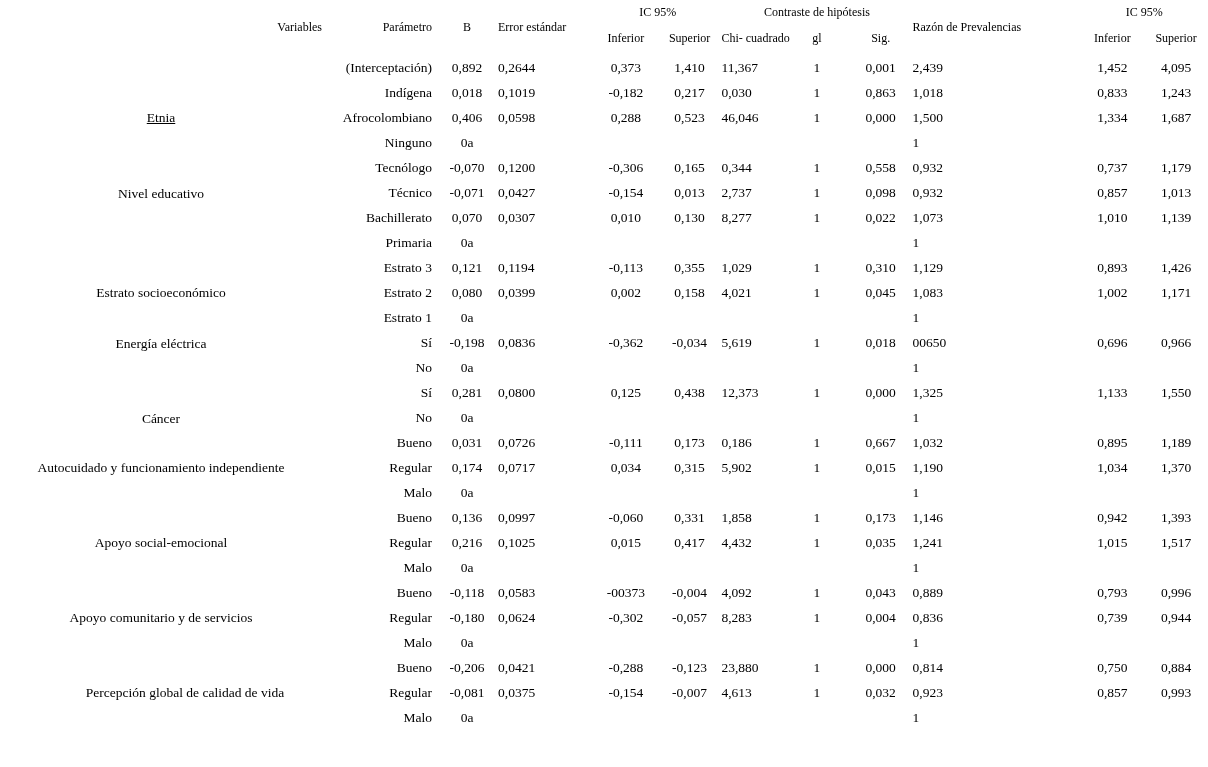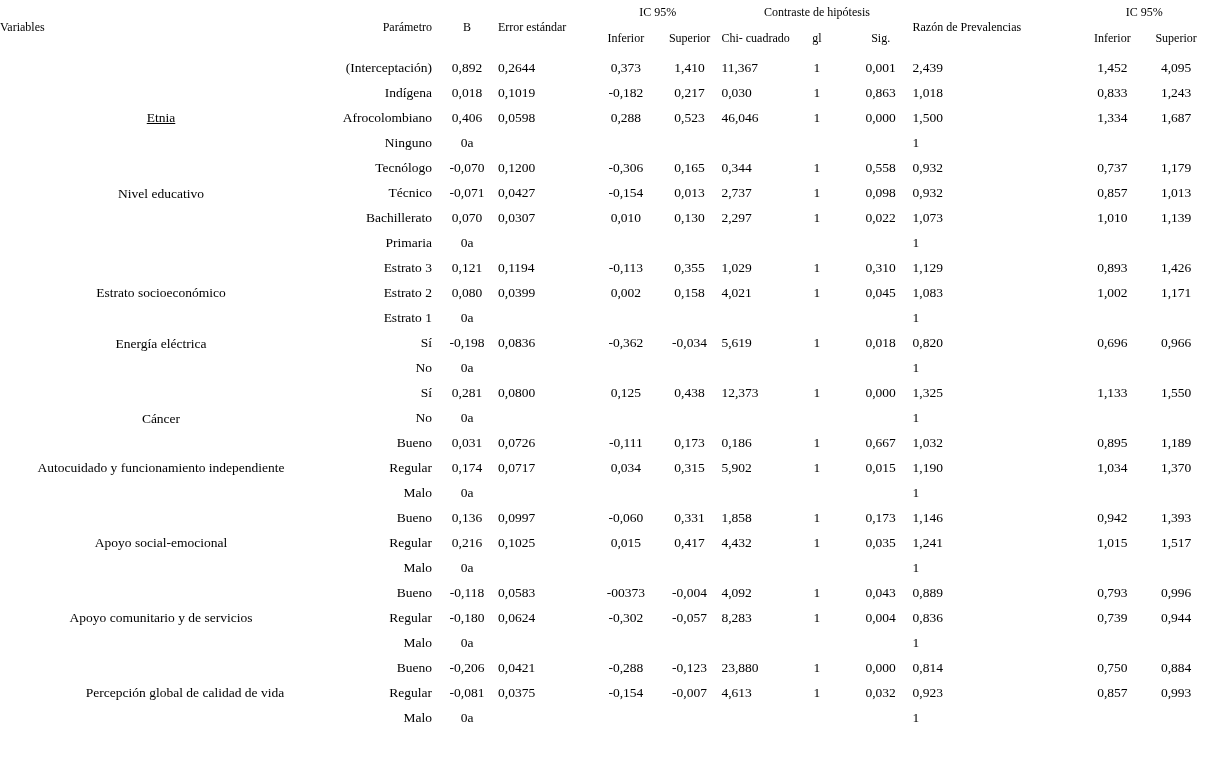--- a/index.html
+++ b/index.html
@@ -47,21 +47,21 @@
     font-size: 12px;
     line-height: 20px;
     height: 20px;
     vertical-align: bottom;
     text-align: center;
   }
   thead tr.hrow1 th { padding-bottom: 1px; }
   thead tr.hrow2 th { padding-bottom: 4px; }
 
   
-  .c-var      { width: 322px; text-align: left; }
+  .c-var      { width: 322px; text-align: right; }
   .c-param    { width: 110px; text-align: right;  padding-right: 4px !important; }
   .c-b        { width: 62px;  text-align: center; }
   .c-se       { width: 96px;  text-align: left; }
   .c-inf1     { width: 62px;  text-align: center; }
   .c-sup1     { width: 62px;  text-align: center; }
   .c-chi      { width: 110px; text-align: left; }
   .c-gl       { width: 26px;  text-align: center; }
   .c-sig      { width: 58px;  text-align: center; }
   .c-rp       { width: 168px; text-align: left; }
   .c-inf2     { width: 66px;  text-align: center; }
@@ -188,21 +188,21 @@
           <td class="c-rp">0,932</td>
           <td class="c-inf2">0,857</td>
           <td class="c-sup2">1,013</td>
         </tr>
         <tr>
           <td class="c-param">Bachillerato</td>
           <td class="c-b">0,070</td>
           <td class="c-se">0,0307</td>
           <td class="c-inf1">0,010</td>
           <td class="c-sup1">0,130</td>
-          <td class="c-chi">2,297</td>
+          <td class="c-chi">8,277</td>
           <td class="c-gl">1</td>
           <td class="c-sig">0,022</td>
           <td class="c-rp">1,073</td>
           <td class="c-inf2">1,010</td>
           <td class="c-sup2">1,139</td>
         </tr>
         <tr>
           <td class="c-param">Primaria</td>
           <td class="c-b">0a</td>
           <td class="c-se"></td>
@@ -262,21 +262,21 @@
             <div style="transform: translateY(-12.5px);">Energía eléctrica</div>
           </td>
           <td class="c-param">Sí</td>
           <td class="c-b">-0,198</td>
           <td class="c-se">0,0836</td>
           <td class="c-inf1">-0,362</td>
           <td class="c-sup1">-0,034</td>
           <td class="c-chi">5,619</td>
           <td class="c-gl">1</td>
           <td class="c-sig">0,018</td>
-          <td class="c-rp">0,820</td>
+          <td class="c-rp">00650</td>
           <td class="c-inf2">0,696</td>
           <td class="c-sup2">0,966</td>
         </tr>
         <tr>
           <td class="c-param">No</td>
           <td class="c-b">0a</td>
           <td class="c-se"></td>
           <td class="c-inf1"></td>
           <td class="c-sup1"></td>
           <td class="c-chi"></td>

